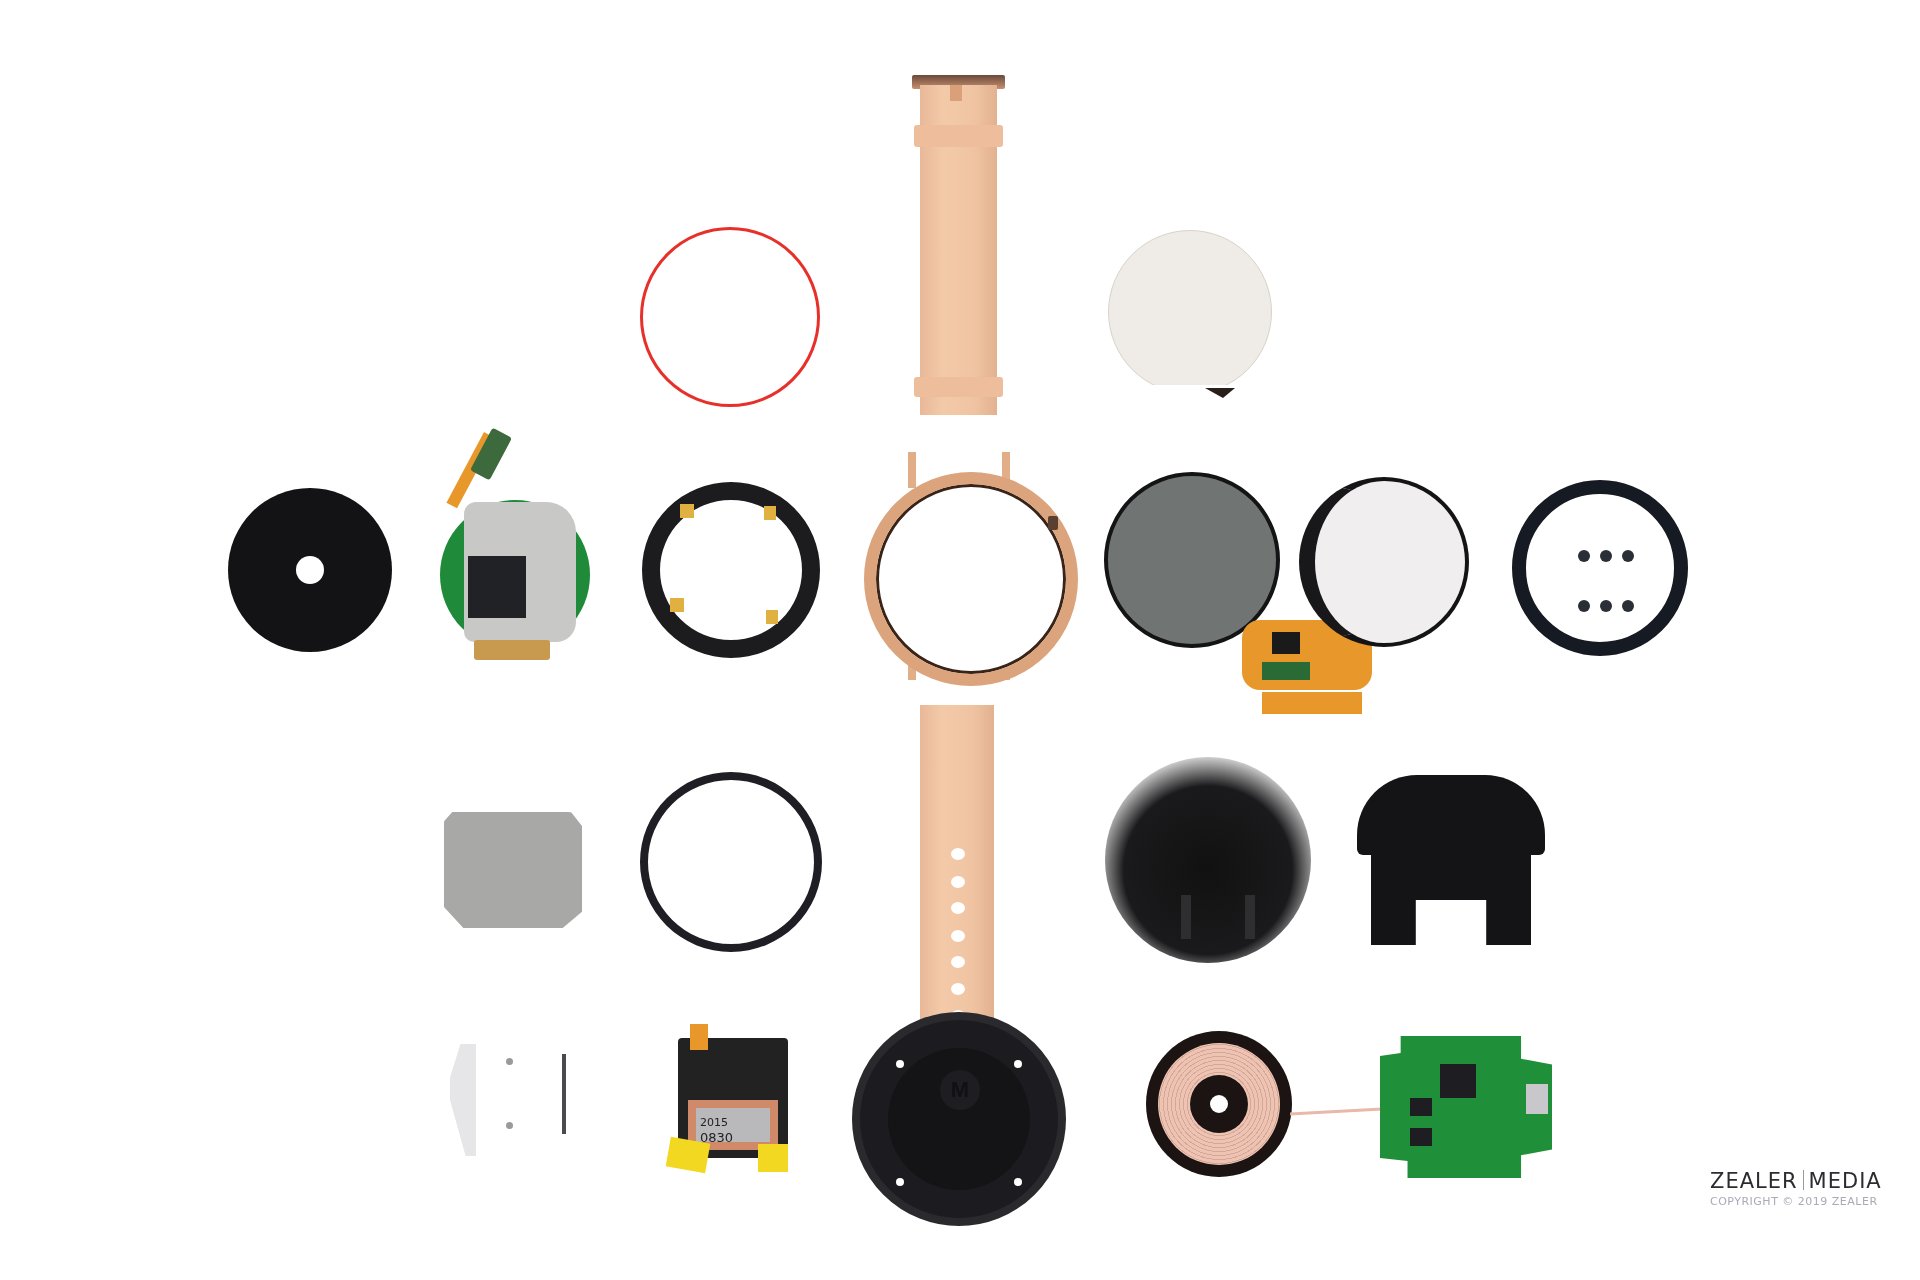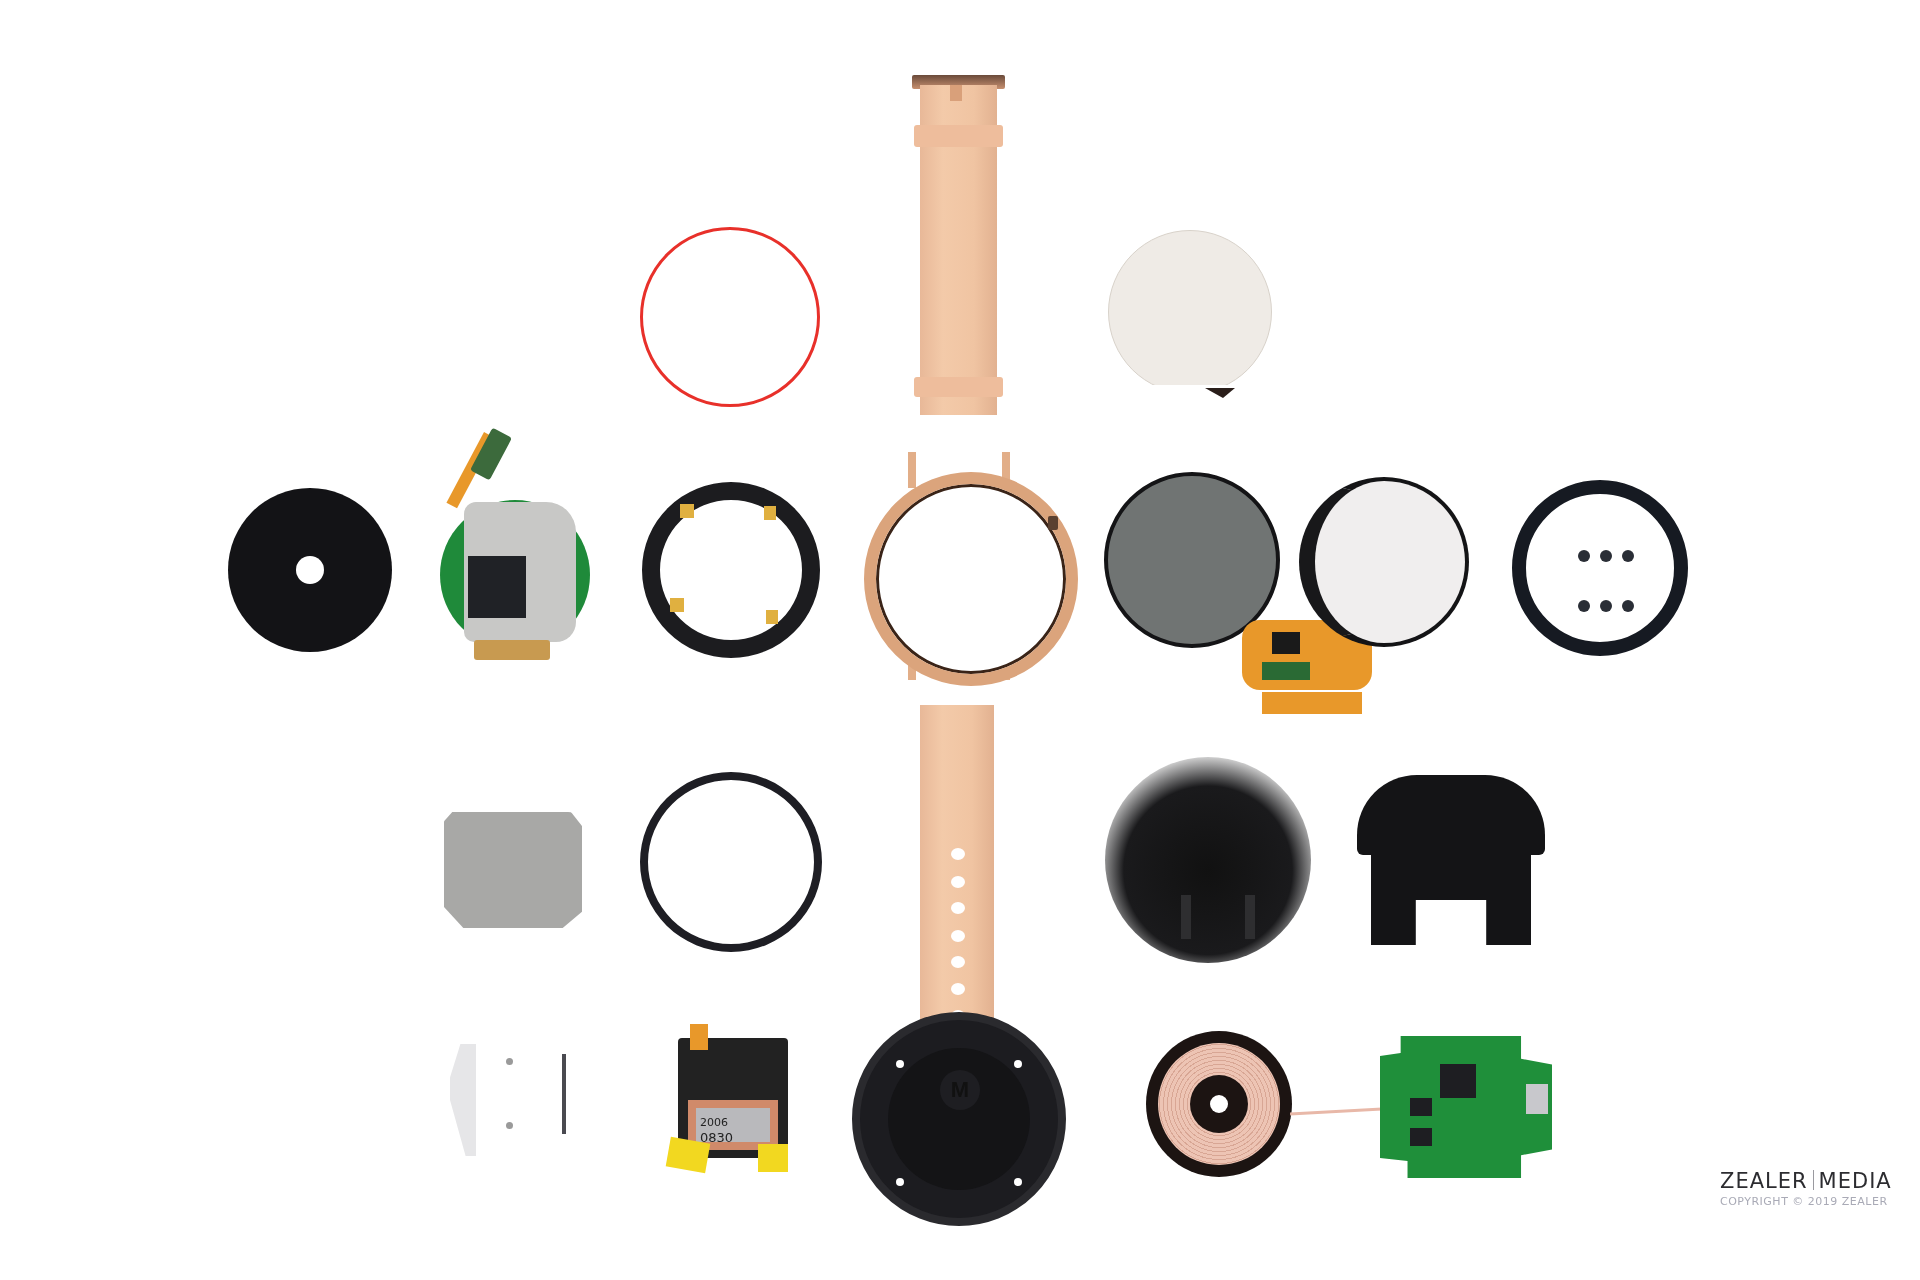--- a/index.html
+++ b/index.html
@@ -1,21 +1,21 @@
 <!DOCTYPE html>
 <html><head>
 <meta charset="utf-8">
 <style>
   html, body { margin:0; padding:0; background:#ffffff; }
   body { width:1920px; height:1280px; position:relative; overflow:hidden; font-family:"Liberation Sans", sans-serif; }
   .part { position:absolute; box-sizing:border-box; }
   .circle { border-radius:50%; }
   .strap { background:linear-gradient(90deg,#e8b898 0%,#f3caa9 30%,#f0c4a2 70%,#e2b190 100%); }
   .hole { position:absolute; width:14px; height:12px; border-radius:50%; background:#fff; left:31px; }
-  .wm { position:absolute; left:1710px; top:1168px; color:#2c2c30; font-family:"DejaVu Sans", sans-serif; letter-spacing:1px;margin-left:10px; }
+  .wm { position:absolute; left:1710px; top:1168px; color:#2c2c30; font-family:"DejaVu Sans", sans-serif; letter-spacing:1px; }
   .wm .title { font-size:21px; line-height:26px; font-weight:normal; white-space:nowrap; }
   .wm .sep { display:inline-block; width:1px; height:20px; background:#9a9aa0; margin:0 5px; vertical-align:-2px; }
   .wm .copy { font-size:11px; color:#a9aab6; line-height:16px; letter-spacing:0.5px; white-space:nowrap; }
 </style>
 </head>
 <body>
 
 <div class="part" style="left:912px;top:75px;width:93px;height:340px;">
   <div style="position:absolute;left:0;top:0;width:93px;height:14px;background:linear-gradient(#6a4a3a,#c79070);border-radius:2px;"></div>
   <div class="strap" style="position:absolute;left:8px;top:10px;width:77px;height:330px;"></div>
@@ -107,21 +107,21 @@
   <div class="circle" style="position:absolute;left:66px;top:82px;width:7px;height:7px;background:#9a9a9a;"></div>
   <div style="position:absolute;left:122px;top:14px;width:4px;height:80px;background:#4a4a50;"></div>
 </div>
 
 <div class="part" style="left:668px;top:1020px;width:130px;height:160px;">
   <div style="position:absolute;left:10px;top:18px;width:110px;height:120px;background:#222;border-radius:4px;"></div>
   <div style="position:absolute;left:20px;top:80px;width:90px;height:50px;background:#b9b9bc;border:8px solid #d08a6a;box-sizing:border-box;"></div>
   <div style="position:absolute;left:0;top:120px;width:40px;height:30px;background:#f2d820;transform:rotate(10deg);"></div>
   <div style="position:absolute;left:90px;top:124px;width:30px;height:28px;background:#f2d820;"></div>
   <div style="position:absolute;left:22px;top:4px;width:18px;height:26px;background:#e8982a;"></div>
-  <div style="position:absolute;left:32px;top:96px;font-size:11px;color:#222;font-family:'DejaVu Sans',sans-serif;">2006</div>
+  <div style="position:absolute;left:32px;top:96px;font-size:11px;color:#222;font-family:'DejaVu Sans',sans-serif;">2015</div>
   <div style="position:absolute;left:32px;top:110px;font-size:13px;color:#222;font-family:'DejaVu Sans',sans-serif;">0830</div>
 </div>
 
 <div class="part circle" style="left:852px;top:1012px;width:214px;height:214px;background:#1c1c20;border:8px solid #2a2a2e;">
   <div class="circle" style="position:absolute;left:28px;top:28px;width:142px;height:142px;background:#141416;"></div>
   <div class="circle" style="position:absolute;left:80px;top:50px;width:40px;height:40px;background:#1e1e22;color:#111;text-align:center;line-height:40px;font-size:22px;font-weight:bold;">M</div>
   <div class="circle" style="position:absolute;left:36px;top:40px;width:8px;height:8px;background:#fff;"></div>
   <div class="circle" style="position:absolute;left:154px;top:40px;width:8px;height:8px;background:#fff;"></div>
   <div class="circle" style="position:absolute;left:36px;top:158px;width:8px;height:8px;background:#fff;"></div>
   <div class="circle" style="position:absolute;left:154px;top:158px;width:8px;height:8px;background:#fff;"></div>

